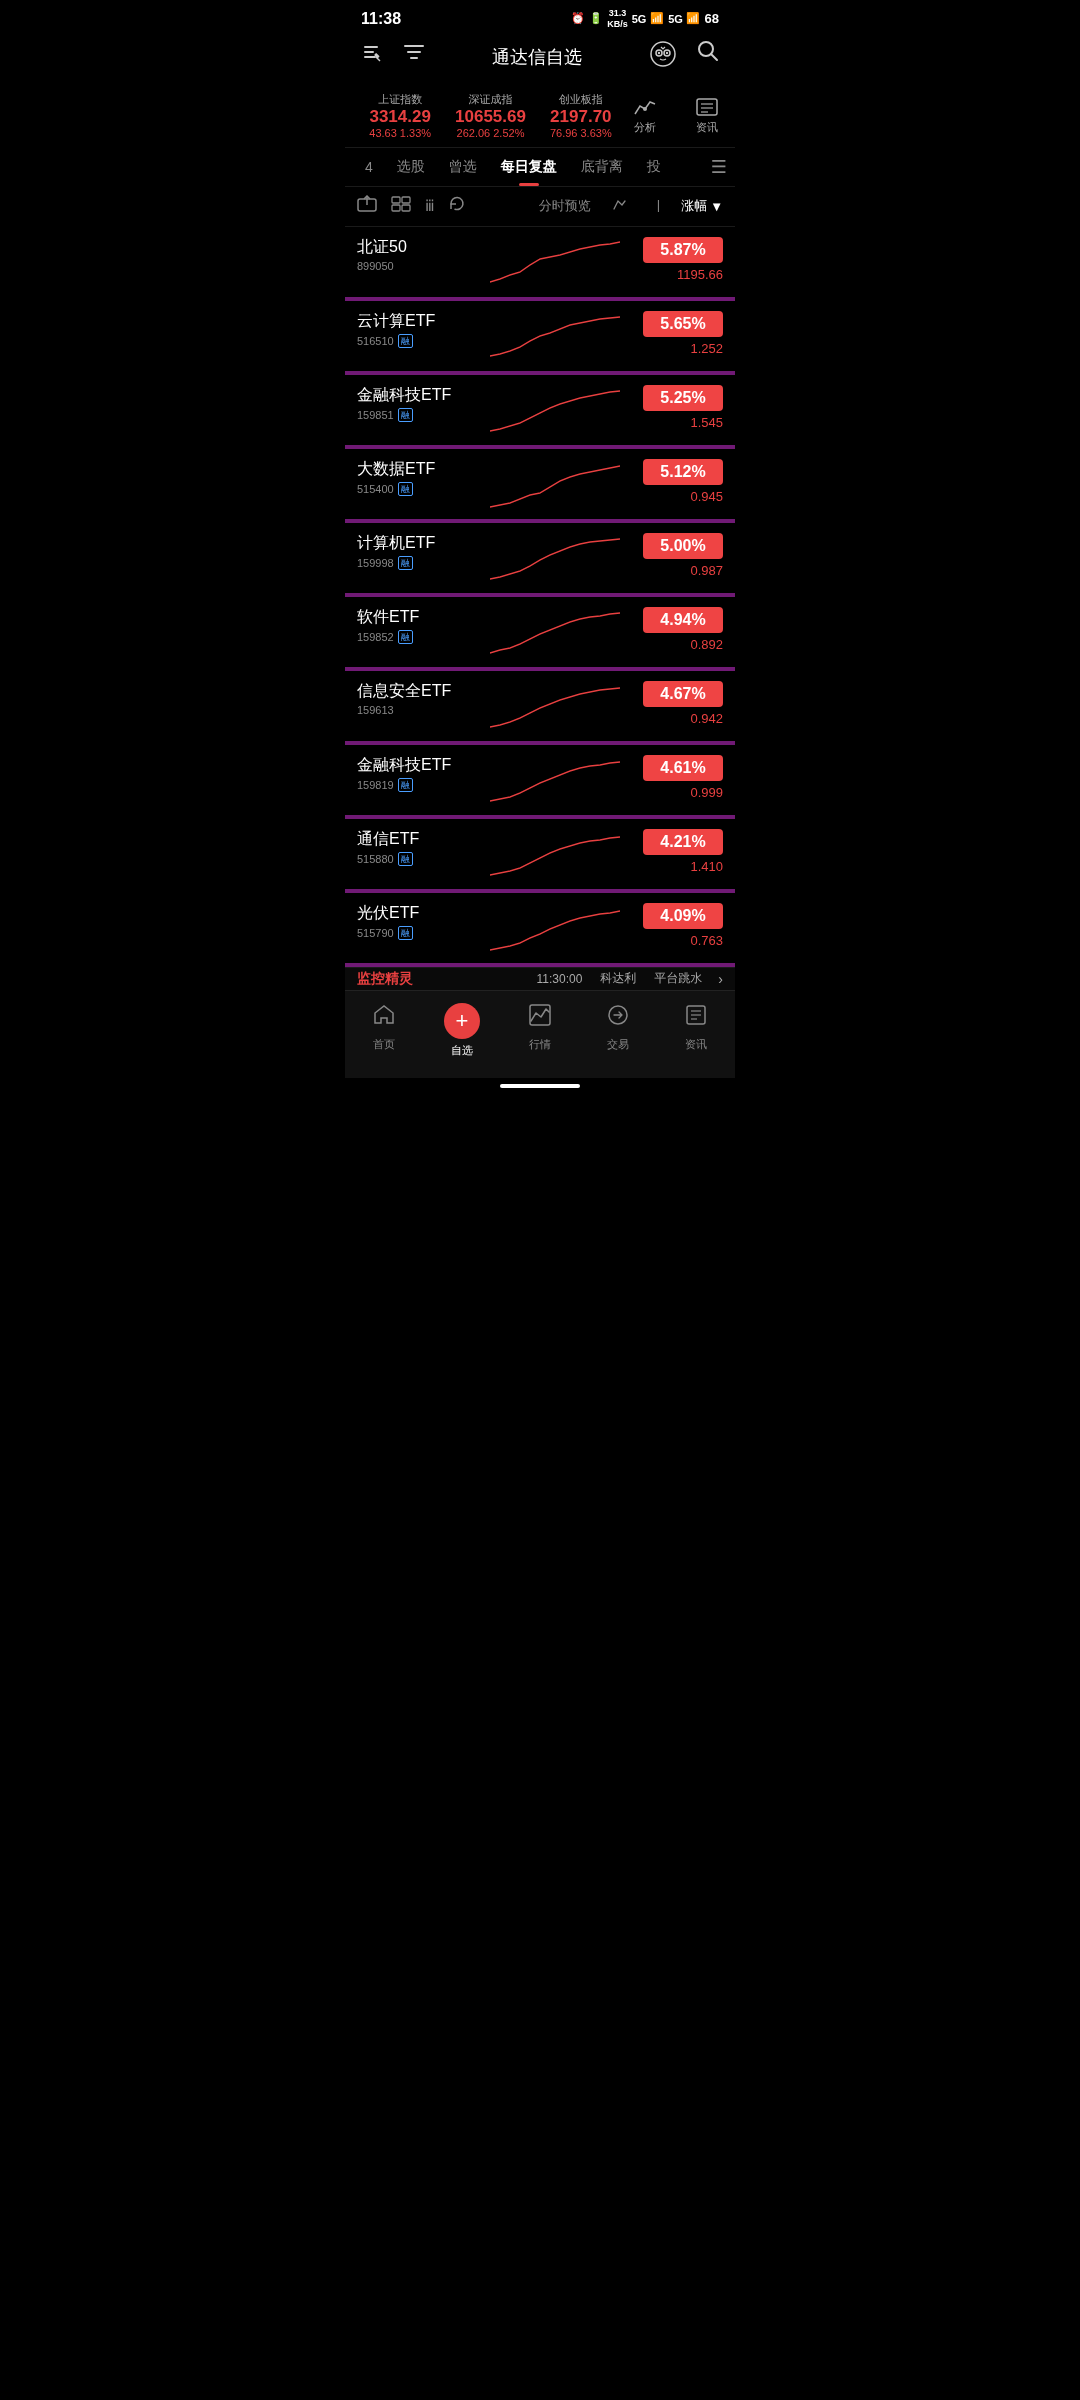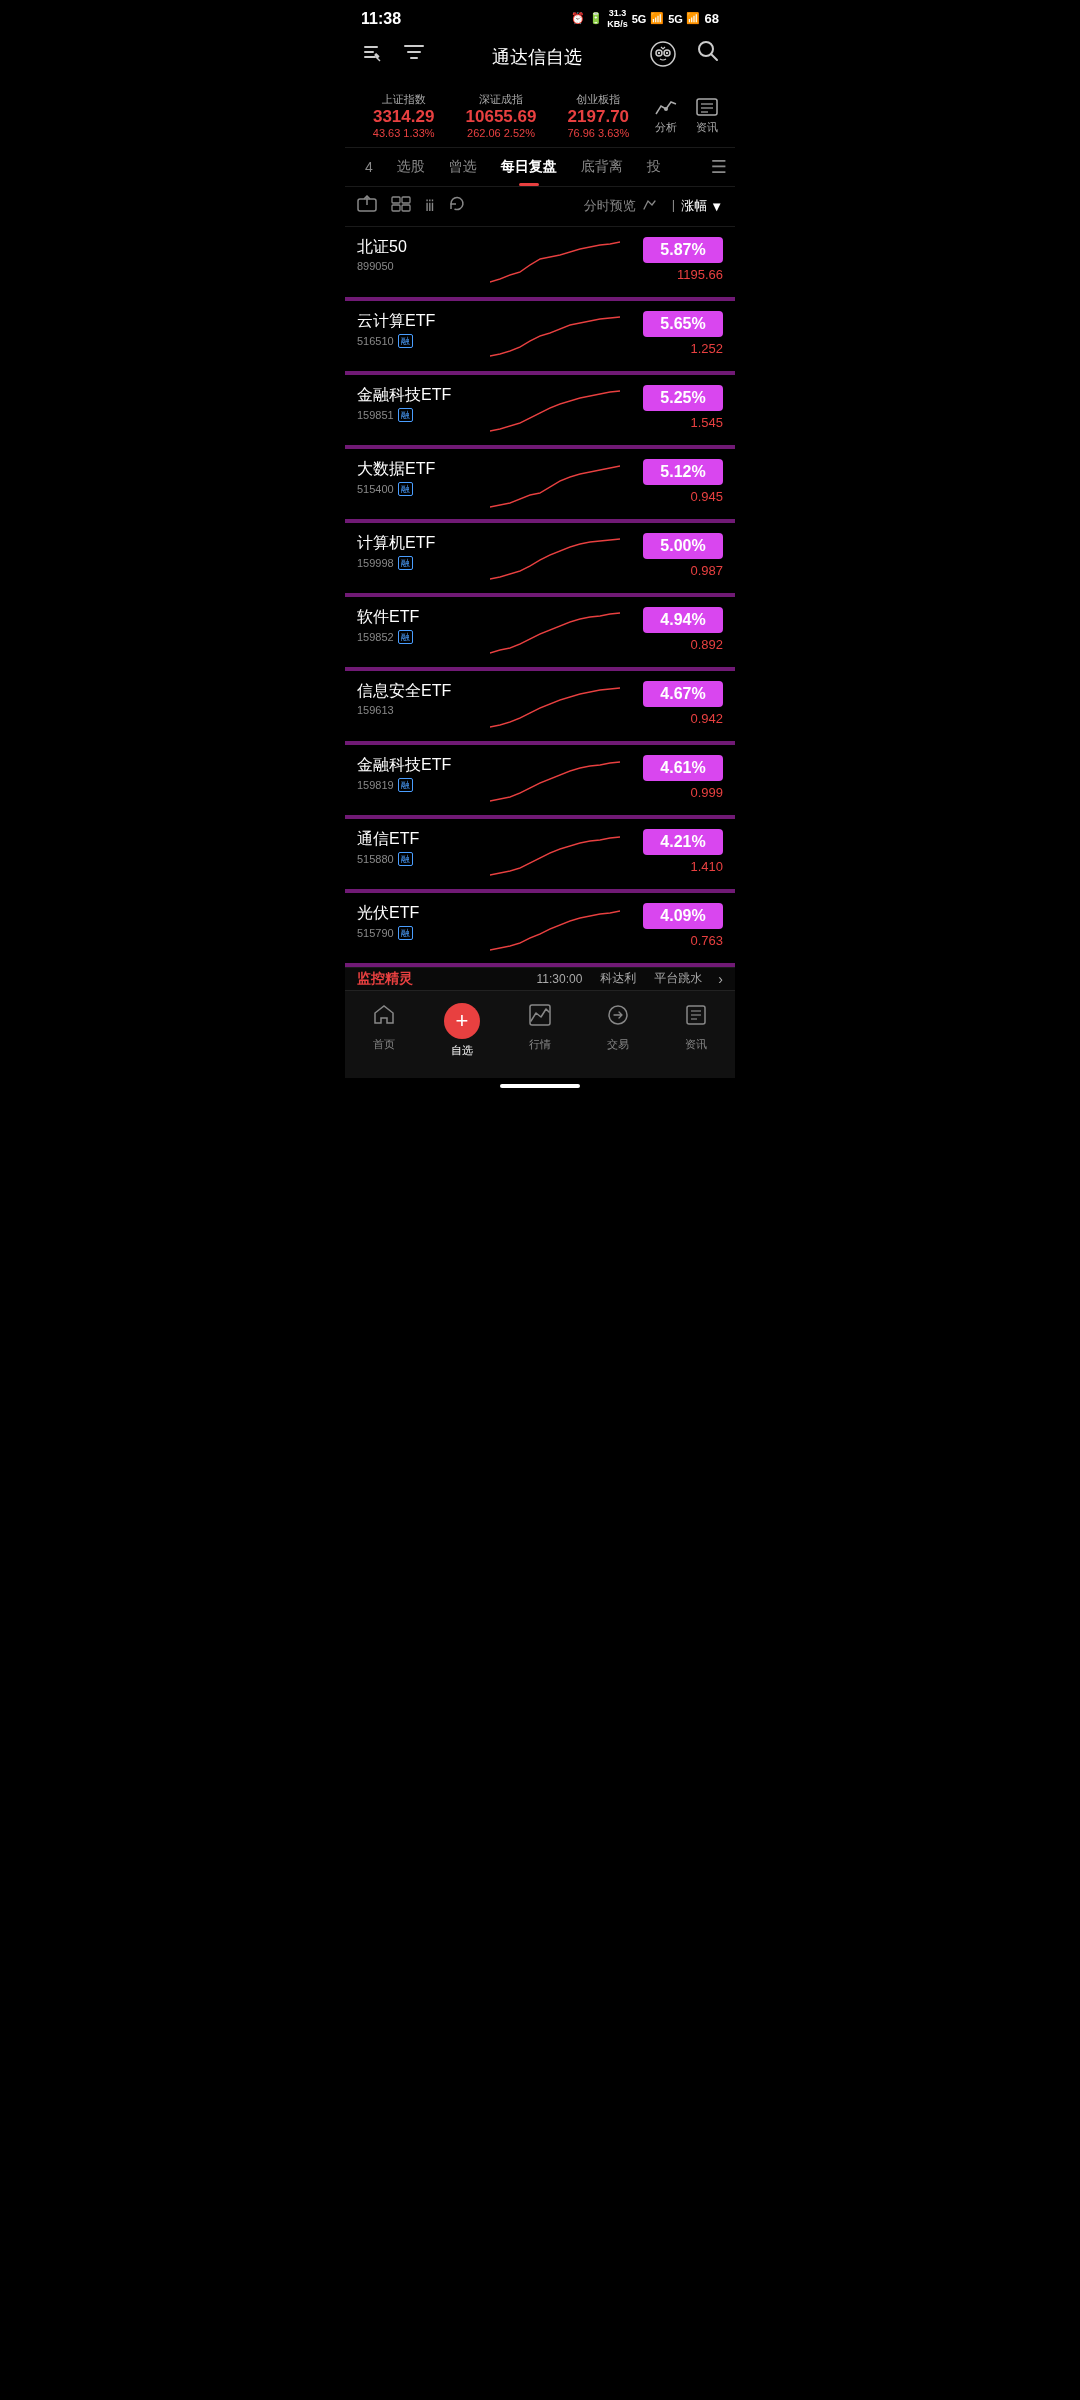--- a/index.html
+++ b/index.html
@@ -54,21 +54,21 @@
     }
     .index-item {
       flex: 1;
       text-align: center;
     }
     .index-name { font-size: 11px; color: #aaa; }
     .index-value { font-size: 17px; font-weight: 700; color: #e84040; }
     .index-change { font-size: 11px; color: #e84040; }
     .indices-actions {
       display: flex;
-      gap: 16px;
+      gap: 37px;
       padding: 0 6px;
     }
     .idx-action {
       display: flex;
       flex-direction: column;
       align-items: center;
       font-size: 11px;
       color: #aaa;
       gap: 2px;
     }
@@ -116,21 +116,21 @@
       padding: 8px 12px;
       gap: 16px;
       border-bottom: 1px solid #1a1a1a;
     }
     .toolbar-icons { display: flex; gap: 14px; align-items: center; }
     .t-icon { color: #888; font-size: 18px; cursor: pointer; }
     .toolbar-right {
       margin-left: auto;
       display: flex;
       align-items: flex-start;
-      gap: 6px;
+      gap: 21px;
       font-size: 13px;
       color: #888;
     }
     .sort-btn {
       display: flex;
       align-items: center;
       gap: 3px;
       color: #fff;
       font-size: 13px;
       cursor: pointer;
@@ -154,21 +154,21 @@
       color: #4a9eff;
       border: 1px solid #4a9eff;
       border-radius: 2px;
       padding: 0 2px;
       line-height: 1.4;
     }
     .stock-chart { flex: 1; height: 50px; margin: 0 8px; }
     .stock-right { text-align: right; flex: 0 0 90px; }
     .pct-badge {
       display: inline-block;
-      background: #d946ef;
+      background: #ef4444;
       color: #fff;
       font-size: 16px;
       font-weight: 700;
       padding: 4px 8px;
       border-radius: 4px;
       min-width: 80px;
       text-align: center;
     }
     .stock-price { font-size: 13px; color: #e84040; margin-top: 4px; }
 

